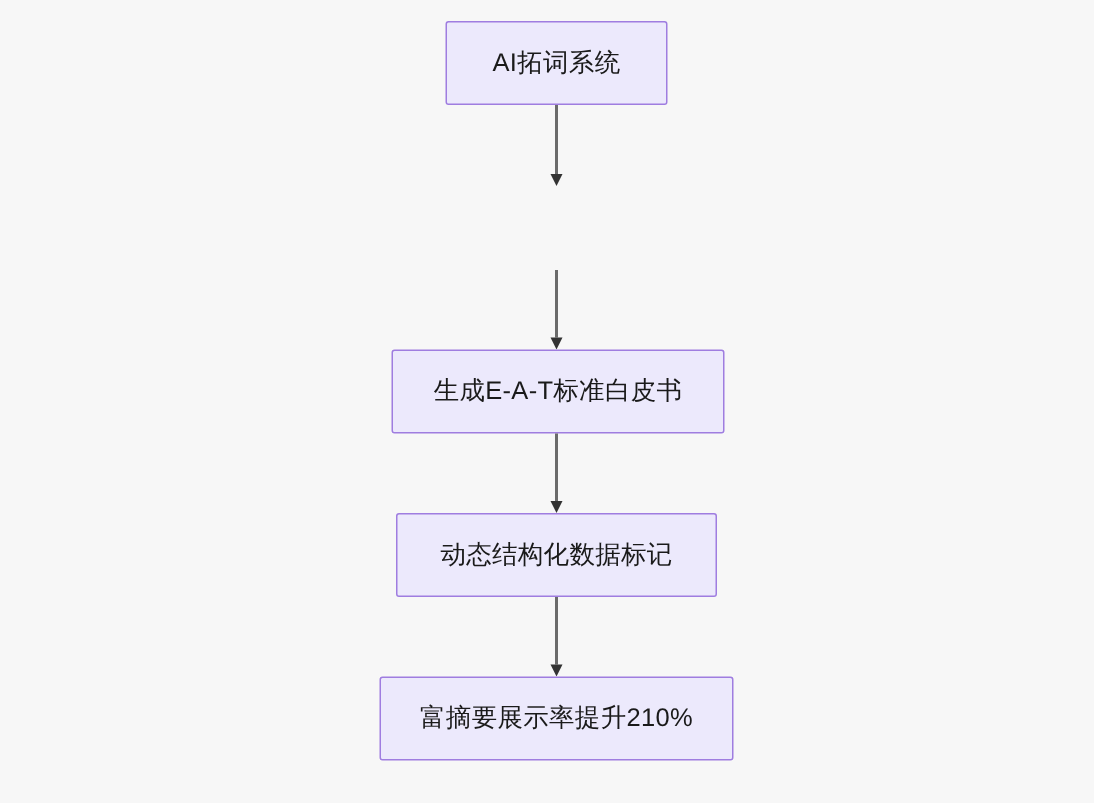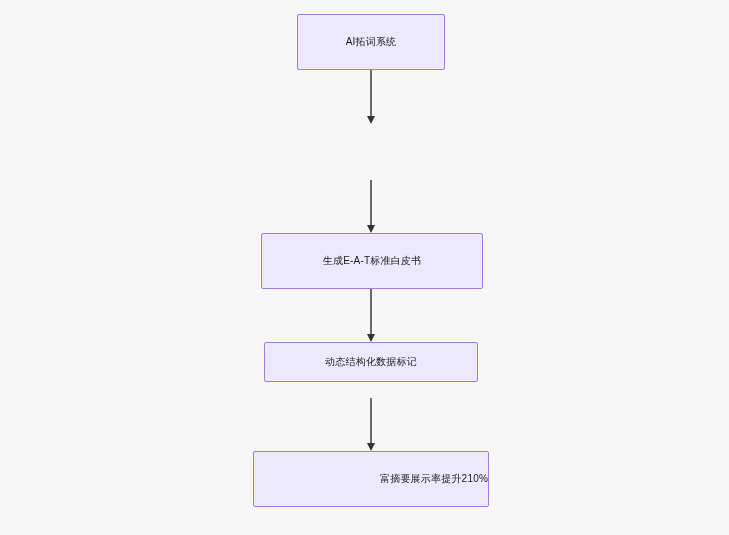--- a/index.html
+++ b/index.html
@@ -28,21 +28,21 @@
     background: #ece9fc;
     border: 1.5px solid #9f7de0;
     border-radius: 2px;
     display: flex;
     align-items: center;
     justify-content: center;
     text-align: center;
   }
 
   .flow-node-label {
-    font-size: 10px;
+    font-size: 17px;
     line-height: 1.2;
     color: #1a1a1a;
     letter-spacing: 0.2px;
     white-space: nowrap;
     user-select: none;
   }
 
   .flow-edge {
     position: absolute;
     pointer-events: none;
@@ -63,22 +63,22 @@
     height: 0;
     border-left: 4.5px solid transparent;
     border-right: 4.5px solid transparent;
     border-top: 8px solid #333333;
   }
 
   
   .node-1 { left: 297px; top: 14px;  width: 148px; height: 56px; }
   .node-2 { left: 276px; top: 124px; width: 190px; height: 56px; }
   .node-3 { left: 261px; top: 233px; width: 222px; height: 56px; }
-  .node-4 { left: 264px; top: 342px; width: 214px; height: 40px; }
-  .node-5 { left: 253px; top: 451px; width: 236px; height: 56px; justify-content: flex-end; }
+  .node-4 { left: 264px; top: 342px; width: 214px; height: 56px; }
+  .node-5 { left: 253px; top: 451px; width: 236px; height: 56px; }
 
   
   .edge-1 { left: 370px; top: 70px;  height: 54px; }
   .edge-2 { left: 370px; top: 180px; height: 53px; }
   .edge-3 { left: 370px; top: 289px; height: 53px; }
   .edge-4 { left: 370px; top: 398px; height: 53px; }
 </style>
 </head>
 <body>
 

